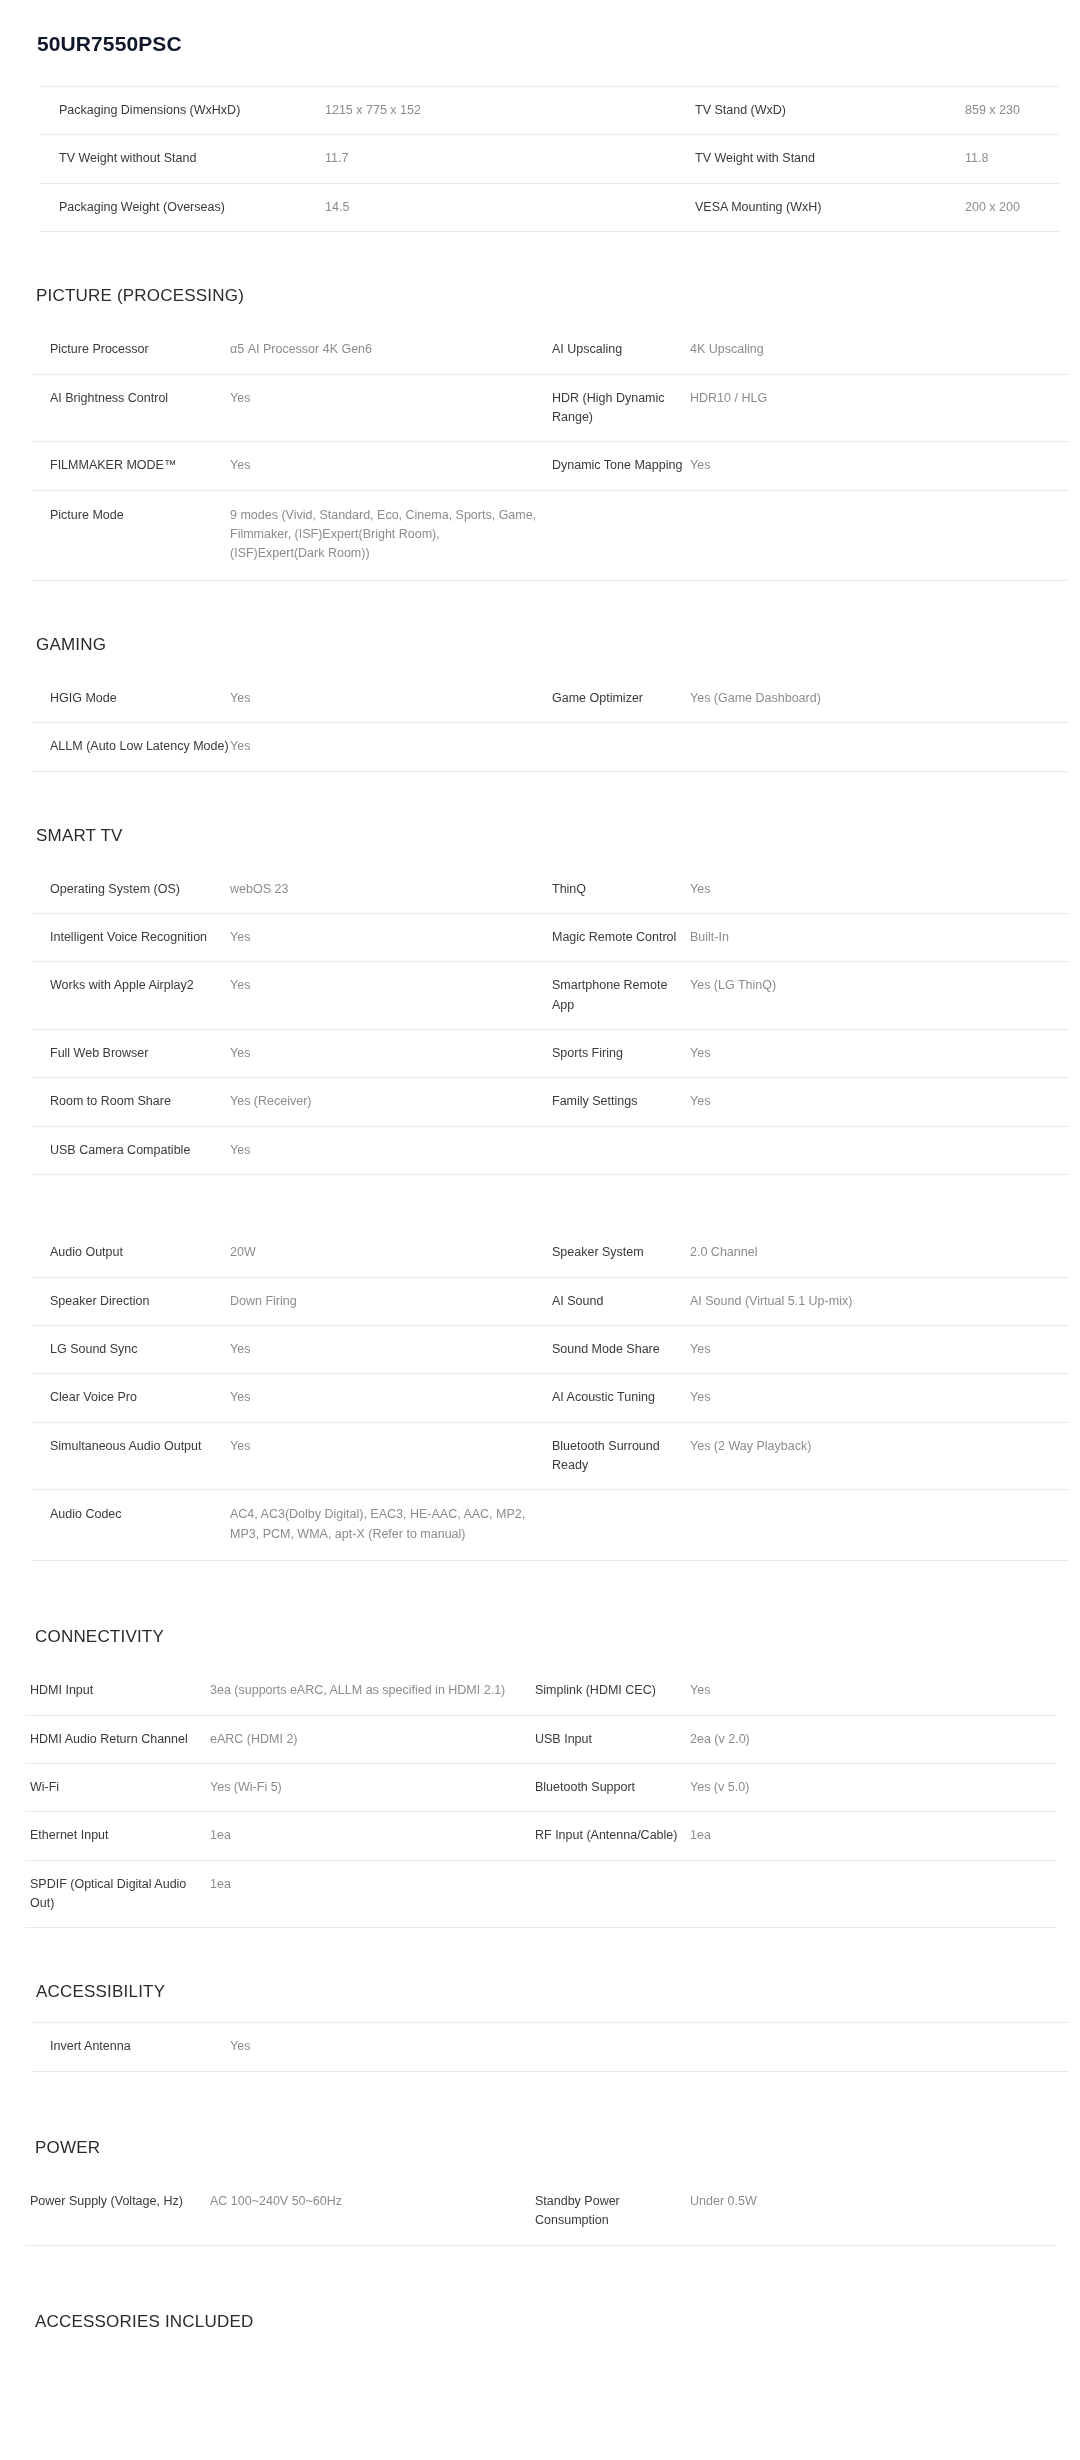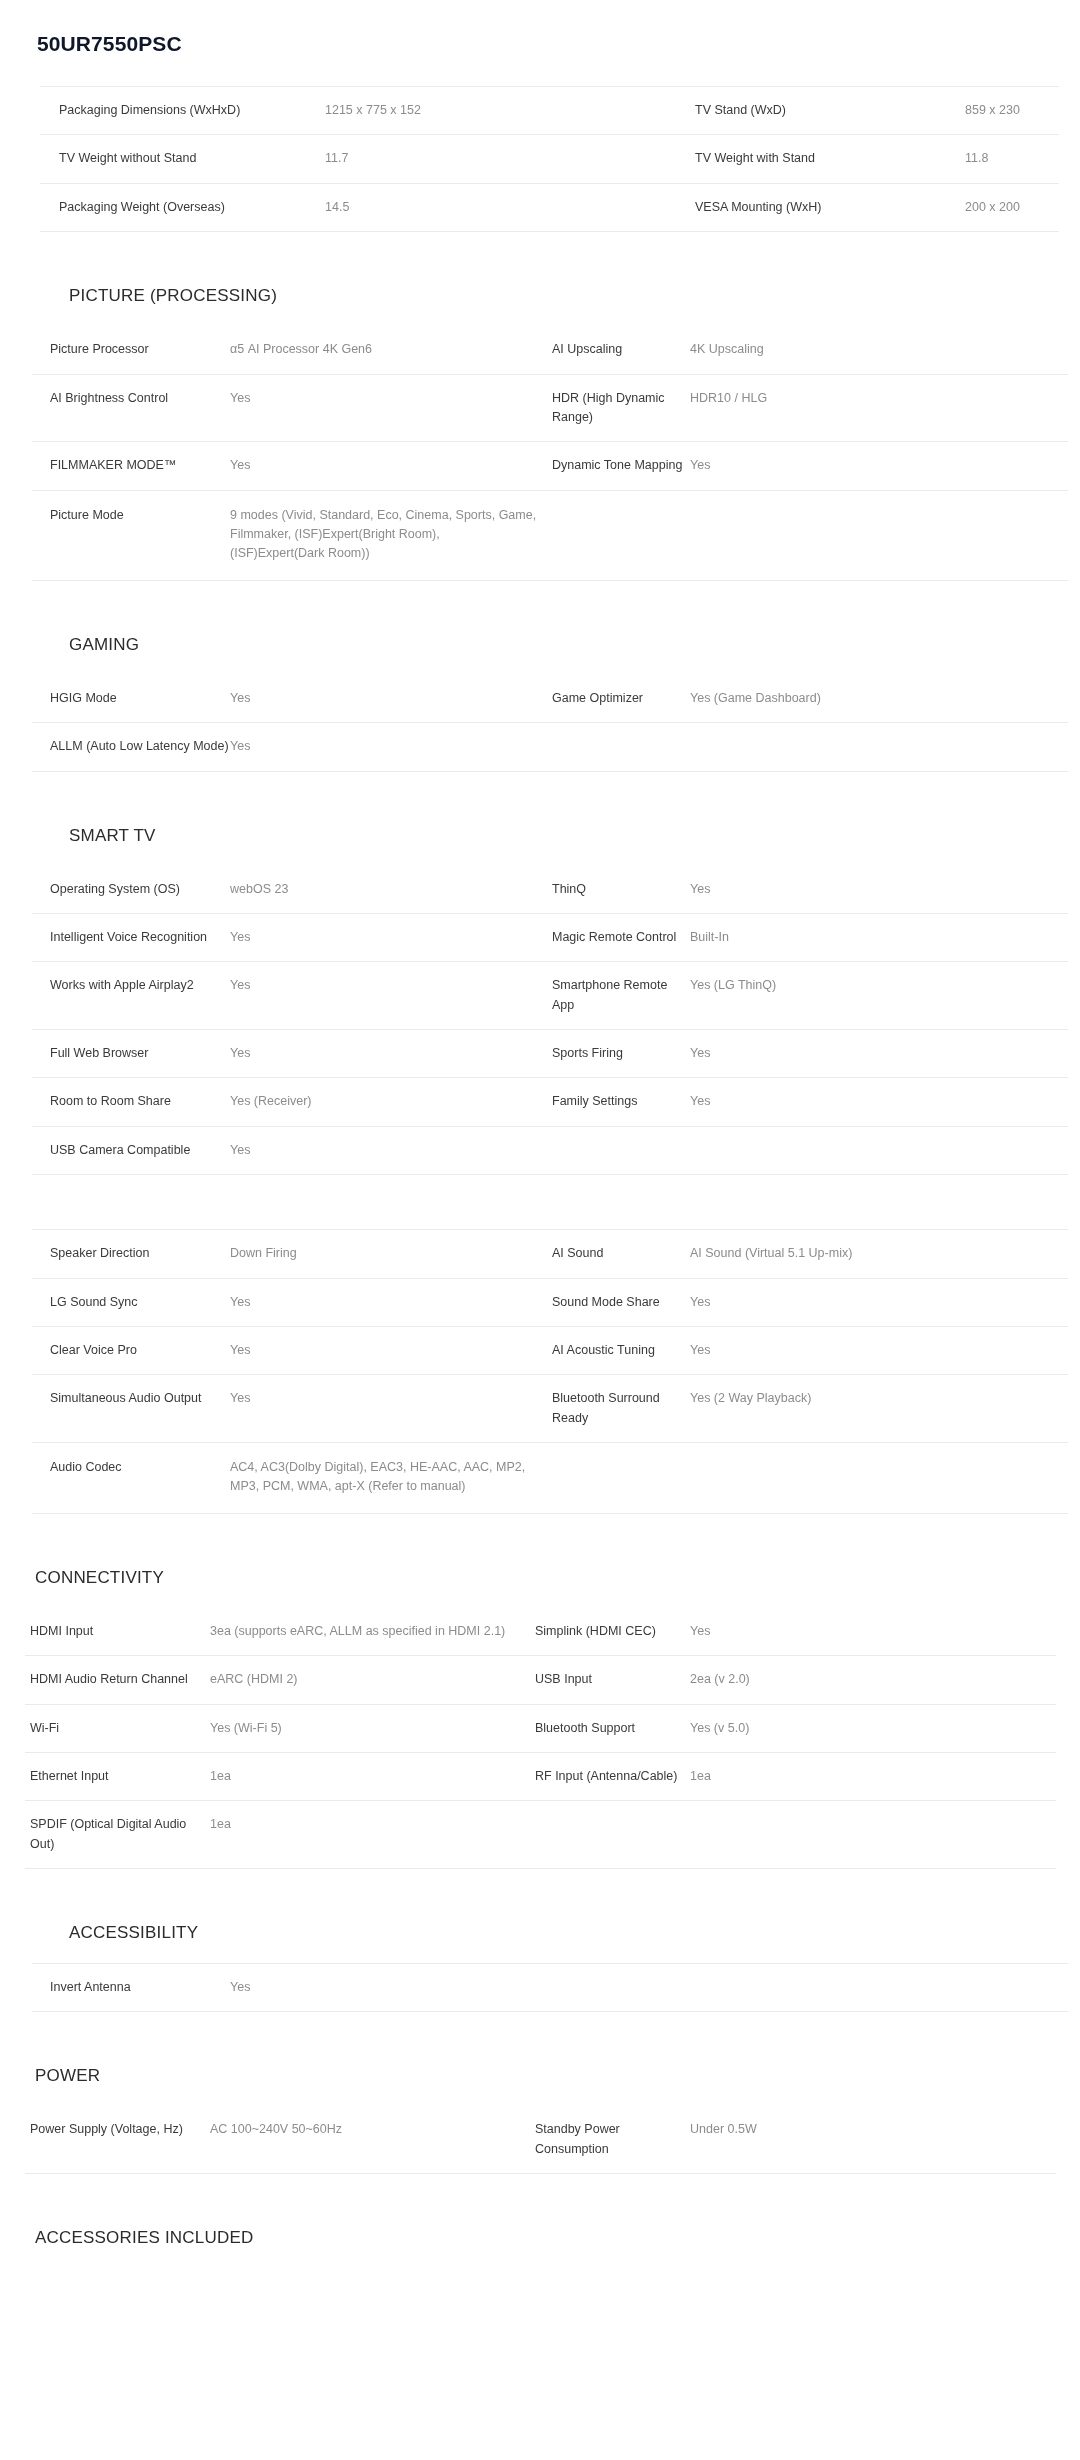--- a/index.html
+++ b/index.html
@@ -89,22 +89,22 @@
   .tbl-flush .c3 { width: 155px; }
   .tbl-flush .c4 { width: 366px; }
 
   .row-pad td { padding-top: 14px; padding-bottom: 14px; }
   .row-pad-tall td { padding-top: 15px; padding-bottom: 16px; }
 
   
   .section { margin-top: 0; }
   .section .section-heading { margin-bottom: 20px; }
 
-  .head-indent-35 { margin-left: 35px; }
-  .head-indent-50 { margin-left: 69px; }
+  .head-indent-35 { margin-left: 35px; margin-top: 12px; }
+  .head-indent-50 { margin-left: 36px; }
 
   .gap-lg { height: 54px; }
 
   .multiline { white-space: pre-line; }
 </style>
 </head>
 <body>
 
 <div class="page">
 
@@ -243,20 +243,26 @@
               <td colspan="4" class="rowline"></td>
             </tr>
           </tbody>
         </table>
         <div class="gap-lg"></div>
       </div>
       <div class="section">
         <table class="spec-table tbl-narrow">
           <tbody>
             <tr class="spec-row row-pad">
+              <td class="c1 cell-label">Audio Output</td>
+              <td class="c2 cell-value">20W</td>
+              <td class="c3 cell-label">Speaker System</td>
+              <td class="c4 cell-value">2.0 Channel</td>
+            </tr>
+            <tr class="spec-row row-pad">
               <td class="c1 cell-label rowline">Speaker Direction</td>
               <td class="c2 cell-value rowline">Down Firing</td>
               <td class="c3 cell-label rowline">AI Sound</td>
               <td class="c4 cell-value rowline">AI Sound (Virtual 5.1 Up-mix)</td>
             </tr>
             <tr class="spec-row row-pad">
               <td class="c1 cell-label rowline">LG Sound Sync</td>
               <td class="c2 cell-value rowline">Yes</td>
               <td class="c3 cell-label rowline">Sound Mode Share</td>
               <td class="c4 cell-value rowline">Yes</td>

